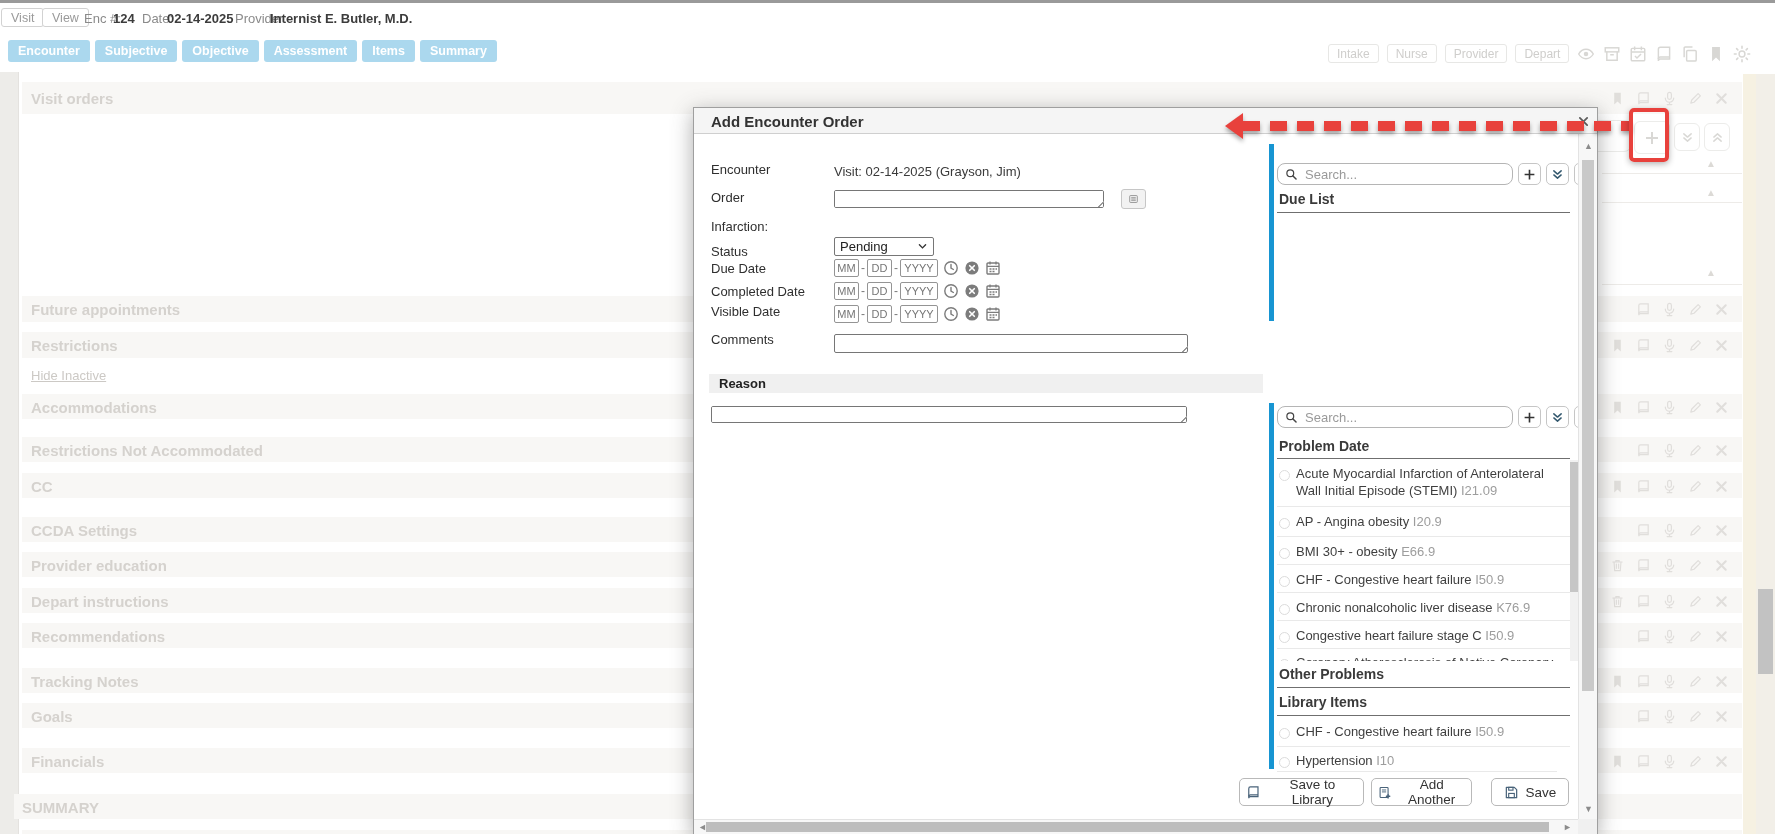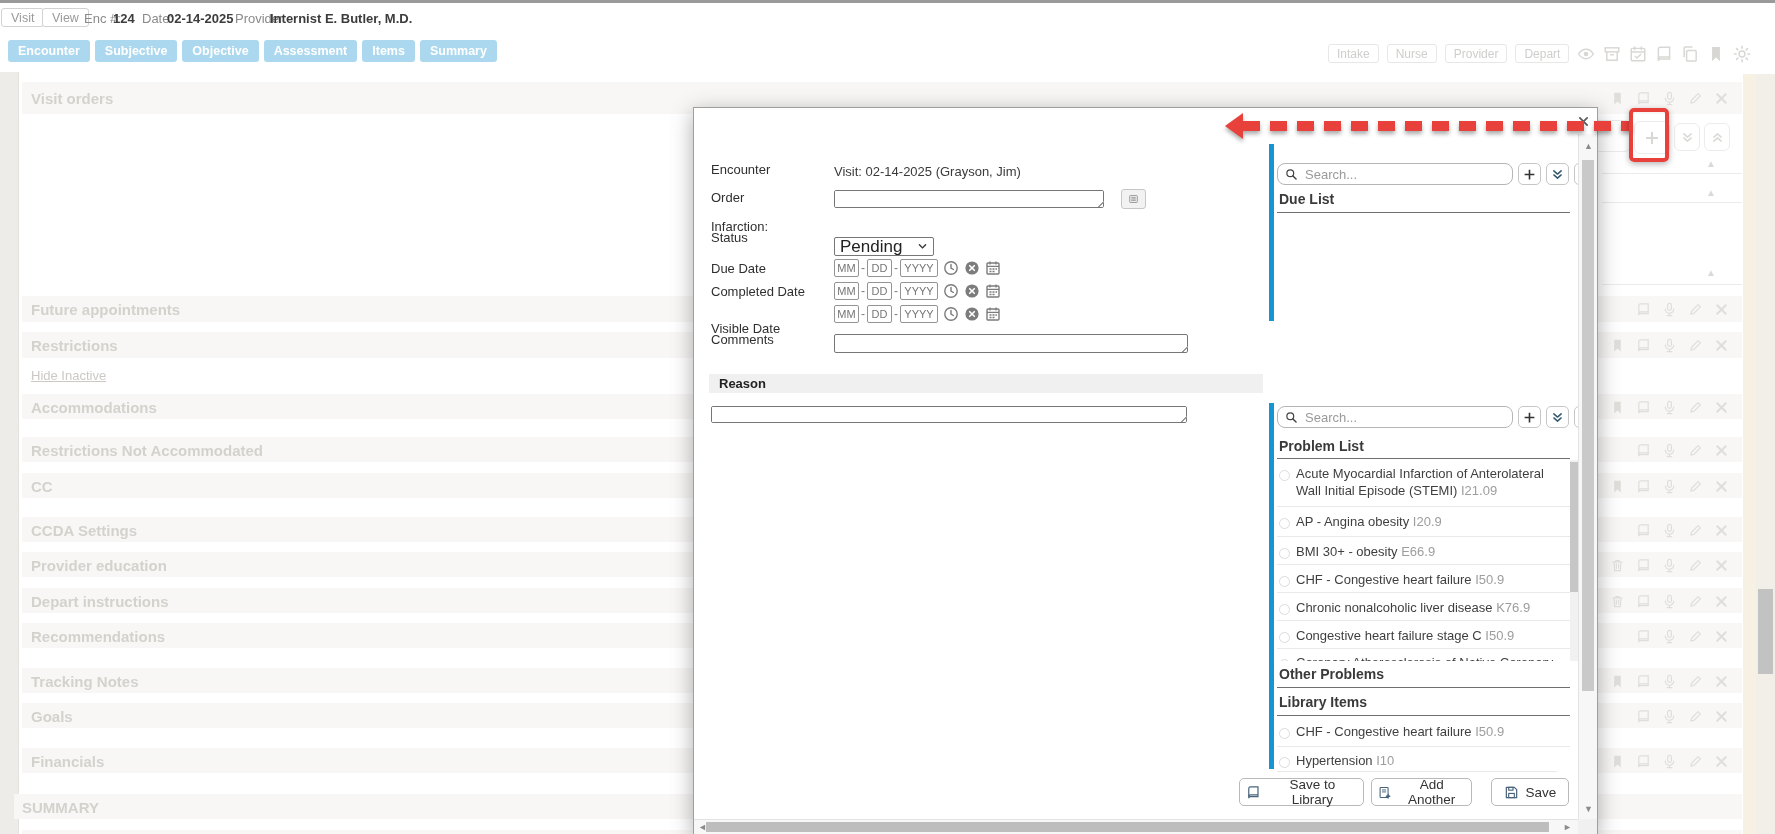--- a/index.html
+++ b/index.html
@@ -45,21 +45,21 @@
   .fld-label{position:absolute;left:17px;font-size:13px;color:#2f2f2f}
   .fld-val{position:absolute;font-size:13px;color:#3a3a3a}
   .inp{position:absolute;border:1px solid #767676;border-radius:2px;background:#fff;font-size:13px;font-family:inherit;
        resize:none;box-sizing:border-box;padding:1px 4px;outline:none}
   .rz{position:absolute;width:8px;height:8px;clip-path:polygon(100% 0,100% 100%,0 100%);
       background:repeating-linear-gradient(-45deg,#999 0 1px,transparent 1px 3.5px)}
   .picker{position:absolute;left:427px;top:81px;width:25px;height:20px;border:1px solid #c6c6c6;border-radius:3px;
           background:#f2f2f2;display:flex;align-items:center;justify-content:center;color:#8e8e8e}
   .select{position:absolute;left:140px;top:129px;width:100px;height:19px;border:1px solid #767676;border-radius:2px;
           background:#fff;display:flex;align-items:center;justify-content:space-between;padding:0 5px;box-sizing:border-box}
-  .select .sv{font-size:17px;color:#222}
+  .select .sv{font-size:13px;color:#222}
   .select svg{width:11px;height:11px;color:#333}
   .daterow{position:absolute;left:140px;display:flex;align-items:center;gap:2px}
   .datebox{width:25px;height:18px;border:1px solid #949494;border-radius:2px;font-size:11px;color:#8f8f8f;
            text-align:center;padding:0;background:#fff;box-sizing:border-box;font-family:inherit;outline:none}
   .datebox.y{width:38px}
   .dsep{font-size:12px;color:#7a7a7a}
   .dico{width:16px;height:16px;color:#7c7c7c;background:none;border:none;padding:0;margin-left:3px}
   .bluebar{position:absolute;left:575px;width:5px;background:#1795d2}
   .search{position:absolute;height:22px;border:1px solid #b5b5b5;border-radius:8px;background:#fff;
           display:flex;align-items:center;padding:0 7px;gap:5px;box-sizing:border-box}
@@ -508,41 +508,44 @@
     </div>
     <div class="band" style="top:830px;height:4px"></div>
 
     <div class="creamstrip"></div>
     <div class="winscroll">
       <div class="winthumb" style="left:2px"></div>
     </div>
   </div>
 
   <div class="modal">
+    <div class="mtitle">
+      <span>Add Encounter Order</span>
+    </div>
     <button class="mclose">
         <svg style="width:13px;height:13px">
           <use href="#i-cross"></use>
         </svg>
       </button>
 
     <span class="fld-label" style="top:54px">Encounter</span>
     <span class="fld-val" style="left:140px;top:56px">Visit: 02-14-2025 (Grayson, Jim)</span>
 
     <span class="fld-label" style="top:82px">Order</span>
     <textarea class="inp" style="left: 140px; top: 82px; width: 270px; height: 18px;"></textarea>
     <div class="rz" style="left:402px;top:91px"></div>
     <button class="picker">
         <svg style="width:14px;height:14px">
           <use href="#i-list"></use>
         </svg>
       </button>
 
     <span class="fld-label" style="top:111px">Infarction:</span>
 
-    <span class="fld-label" style="top:122px">Status</span>
+    <span class="fld-label" style="top:136px">Status</span>
     <div class="select">
       <span class="sv">Pending</span>
       <svg>
           <use href="#i-chev"></use>
         </svg>
     </div>
 
     <span class="fld-label" style="top:153px">Due Date</span>
     <div class="daterow" style="top:151px">
       <input class="datebox" placeholder="MM" style="">
@@ -584,21 +587,21 @@
             <use href="#i-xcircle"></use>
           </svg>
         </button>
       <button class="dico">
           <svg style="width:16px;height:16px">
             <use href="#i-calendar"></use>
           </svg>
         </button>
     </div>
 
-    <span class="fld-label" style="top:213px">Visible Date</span>
+    <span class="fld-label" style="top:196px">Visible Date</span>
     <div class="daterow" style="top:197px">
       <input class="datebox" placeholder="MM" style="">
       <span class="dsep">-</span>
       <input class="datebox" placeholder="DD" style="">
       <span class="dsep">-</span>
       <input class="datebox y" placeholder="YYYY" style="">
       <button class="dico">
           <svg style="width:16px;height:16px">
             <use href="#i-clock"></use>
           </svg>
@@ -659,21 +662,21 @@
           <use href="#i-plus"></use>
         </svg>
       </button>
     <button class="sbtn" style="left:852px;top:298px">
         <svg style="color:#33586e">
           <use href="#i-chev2down"></use>
         </svg>
       </button>
     <button class="sbtn" style="left:880px;top:298px;width:18px"></button>
 
-    <span class="hdr" style="left:585px;top:330px">Problem List</span>
+    <span class="hdr" style="left:585px;top:330px">Problem Date</span>
     <div class="hline" style="left:583px;top:350px;width:293px"></div>
 
     <div class="plist">
       <div class="item irow" style="left:2px;top:5px">
         <span class="bullet" style="margin-top:5px"></span>
         <span class="itext"><span>Acute Myocardial Infarction of Anterolateral Wall Initial Episode (STEMI)</span> <span class="code">I21.09</span></span>
       </div>
       <div class="sep" style="left:0;top:46px;width:293px"></div>
       <div class="item irow" style="left:2px;top:53px">
         <span class="bullet" style="margin-top:5px"></span>

